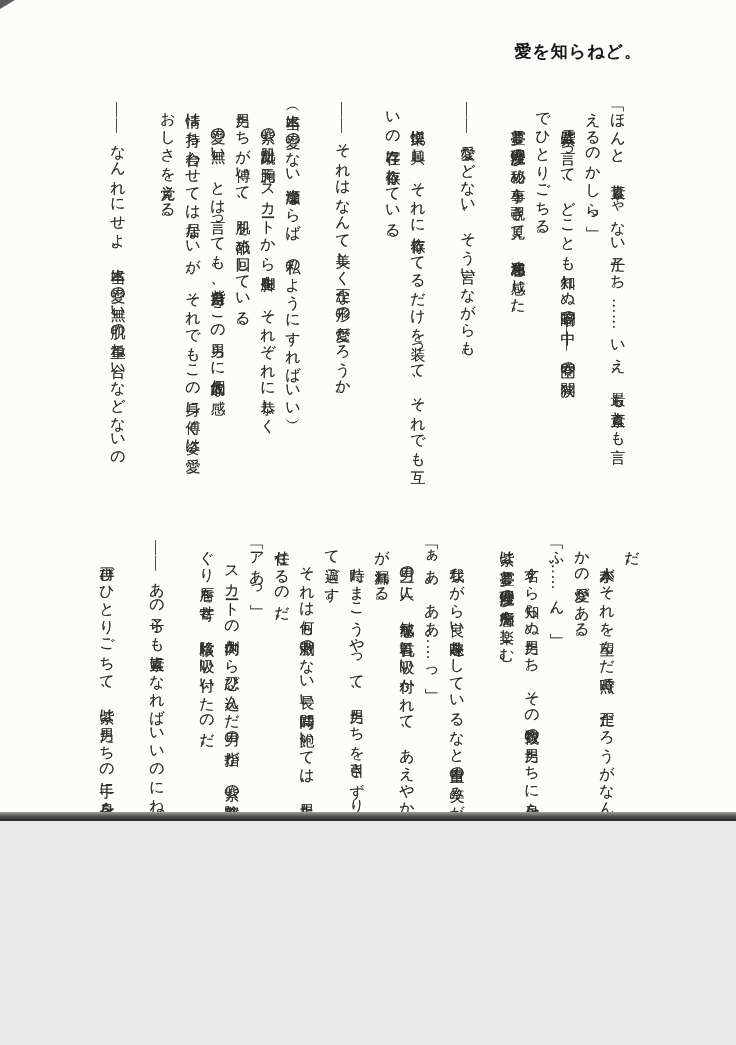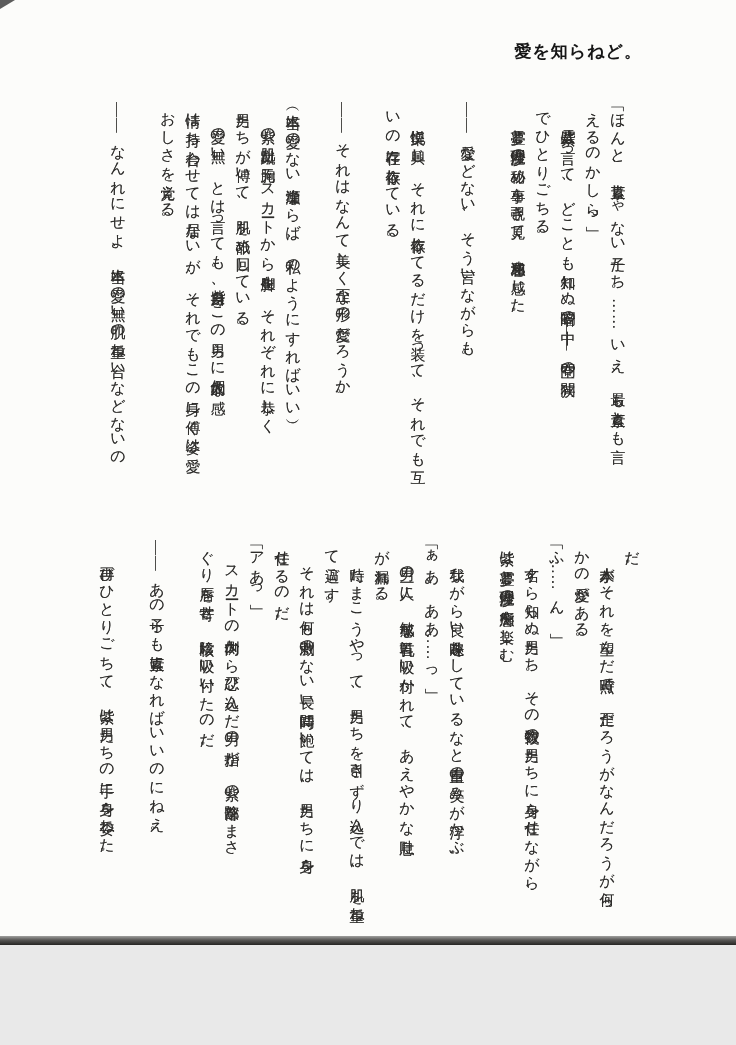--- a/index.html
+++ b/index.html
@@ -3,21 +3,21 @@
   <meta charset="utf-8">
   <style>
     html, body {
       margin: 0;
       padding: 0;
       background: #e9e9e9;
     }
     .page {
       position: relative;
       width: 736px;
-      height: 945px;
+      height: 821px;
       margin: 0 auto;
       background: #fcfcfa;
       overflow: hidden;
       font-family: "Liberation Serif", "DejaVu Serif", serif;
       color: #2d2c2a;
     }
     .header-title {
       position: absolute;
       top: 40px;
       right: 94px;

